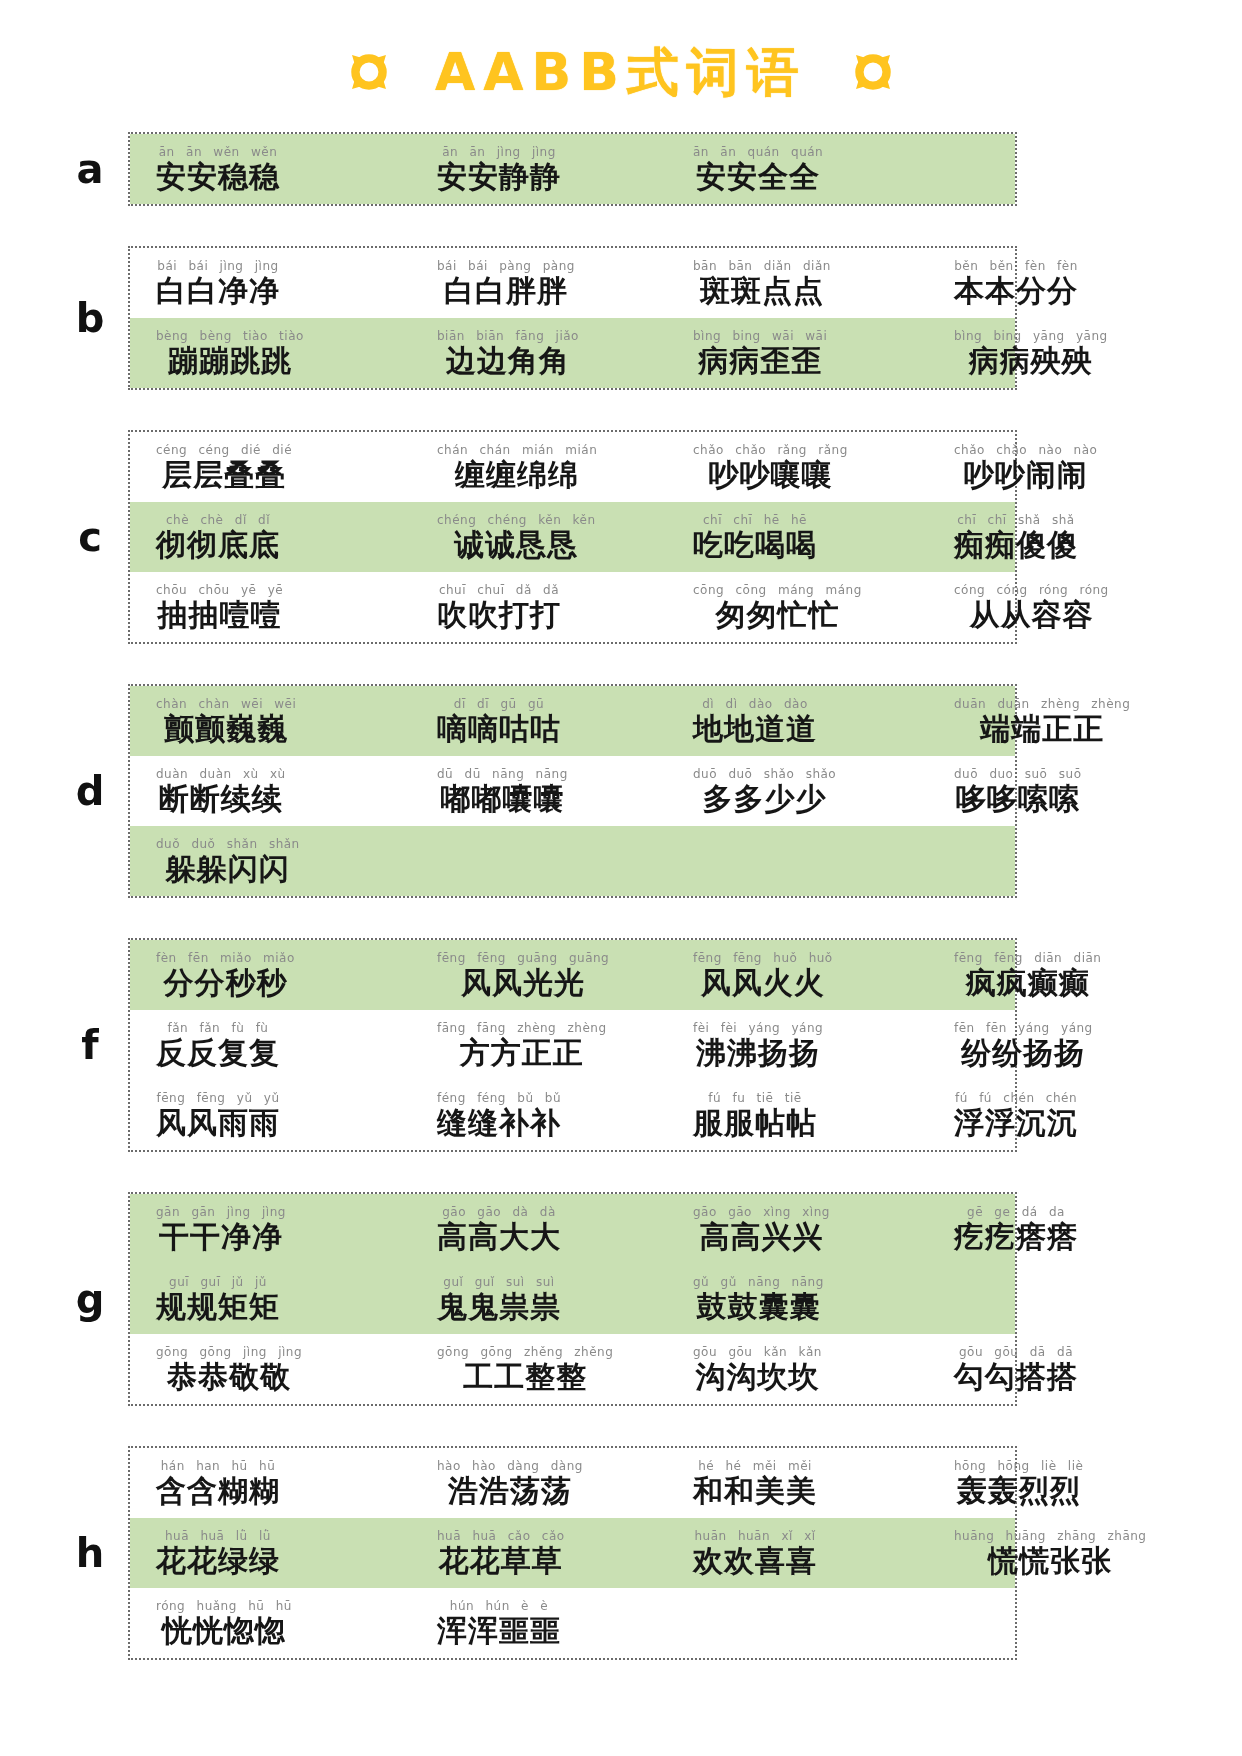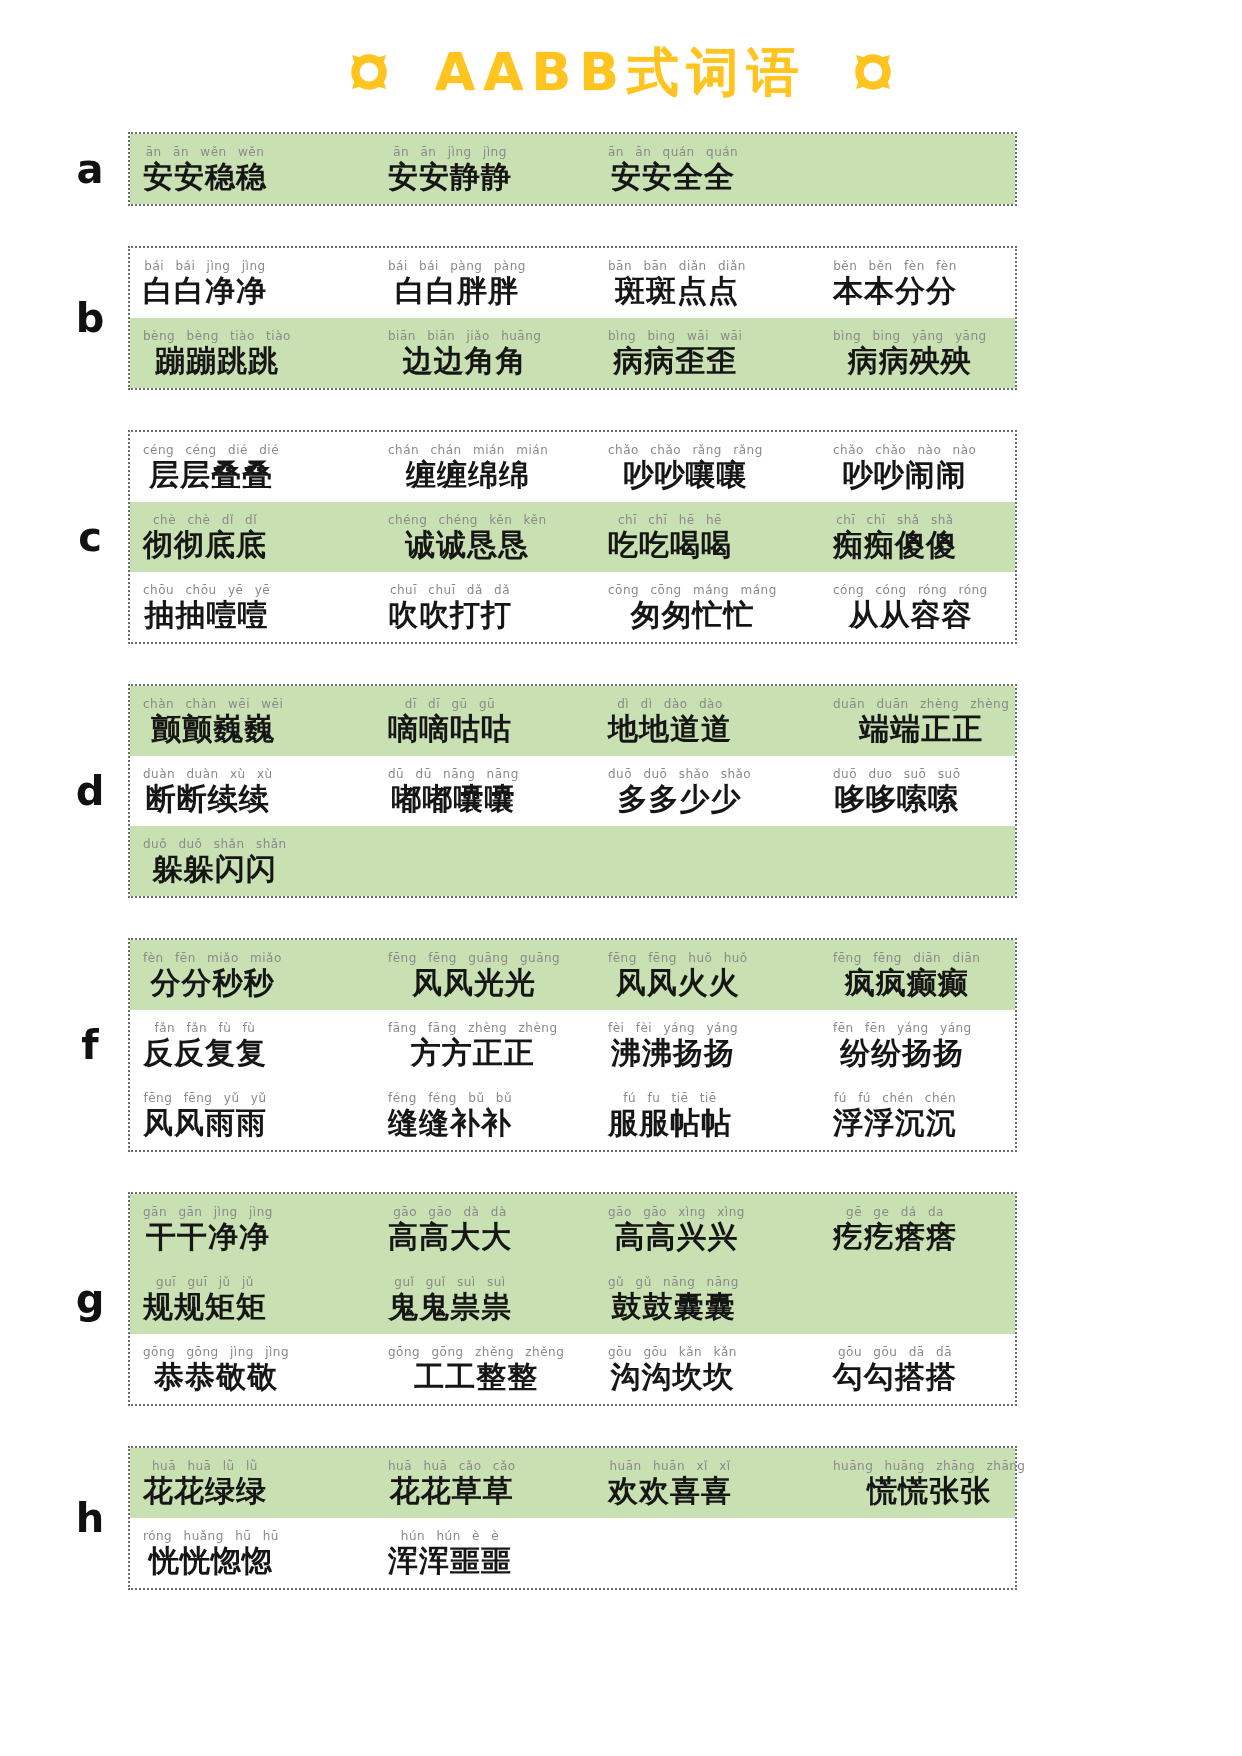--- a/index.html
+++ b/index.html
@@ -47,21 +47,22 @@
     font-weight:700;
     color:#111;
     line-height:1;
     font-family:"DejaVu Sans","Liberation Sans",sans-serif;
   }
   .row{
     height:70px;
     display:grid;
     grid-template-columns:245px 220px 225px 1fr;
     align-items:center;
-    padding-left:13px;
+    padding-left:26px;
+    gap:36px;
   }
   .row-green{background:var(--green);}
   .row-white{background:#ffffff;}
   .word-item{
     display:inline-flex;
     flex-direction:column;
     align-items:center;
     justify-self:start;
   }
   .pinyin{
@@ -143,21 +144,21 @@
             <div class="pinyin">běn běn fèn fèn</div>
             <div class="hanzi">本本分分</div>
           </div>
         </div>
         <div class="row row-green">
           <div class="word-item">
             <div class="pinyin">bèng bèng tiào tiào</div>
             <div class="hanzi">蹦蹦跳跳</div>
           </div>
           <div class="word-item">
-            <div class="pinyin">biān biān jiǎo huāng</div>
+            <div class="pinyin">biān biān fāng jiǎo</div>
             <div class="hanzi">边边角角</div>
           </div>
           <div class="word-item">
             <div class="pinyin">bìng bing wāi wāi</div>
             <div class="hanzi">病病歪歪</div>
           </div>
           <div class="word-item">
             <div class="pinyin">bìng bing yāng yāng</div>
             <div class="hanzi">病病殃殃</div>
           </div>
@@ -370,20 +371,38 @@
             <div class="hanzi">沟沟坎坎</div>
           </div>
           <div class="word-item">
             <div class="pinyin">gōu gōu dā dā</div>
             <div class="hanzi">勾勾搭搭</div>
           </div>
         </div>
       </div>
       <div class="section">
         <div class="section-label">h</div>
+        <div class="row row-white">
+          <div class="word-item">
+            <div class="pinyin">hán han hū hū</div>
+            <div class="hanzi">含含糊糊</div>
+          </div>
+          <div class="word-item">
+            <div class="pinyin">hào hào dàng dàng</div>
+            <div class="hanzi">浩浩荡荡</div>
+          </div>
+          <div class="word-item">
+            <div class="pinyin">hé hé měi měi</div>
+            <div class="hanzi">和和美美</div>
+          </div>
+          <div class="word-item">
+            <div class="pinyin">hōng hōng liè liè</div>
+            <div class="hanzi">轰轰烈烈</div>
+          </div>
+        </div>
         <div class="row row-green">
           <div class="word-item">
             <div class="pinyin">huā huā lǜ lǜ</div>
             <div class="hanzi">花花绿绿</div>
           </div>
           <div class="word-item">
             <div class="pinyin">huā huā cǎo cǎo</div>
             <div class="hanzi">花花草草</div>
           </div>
           <div class="word-item">

